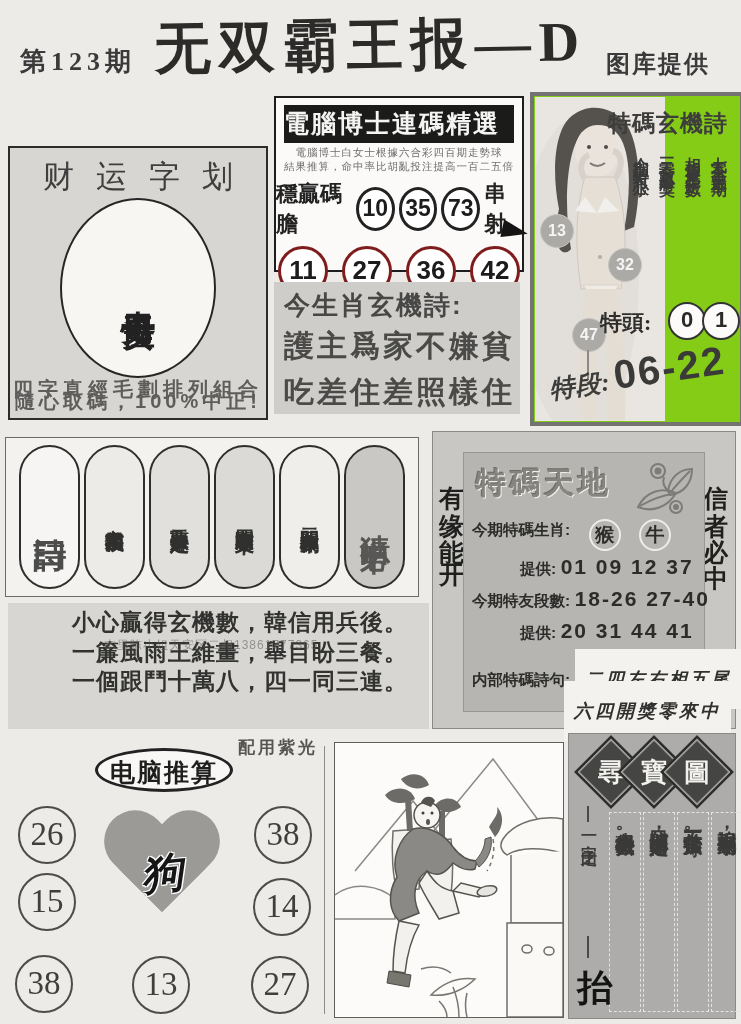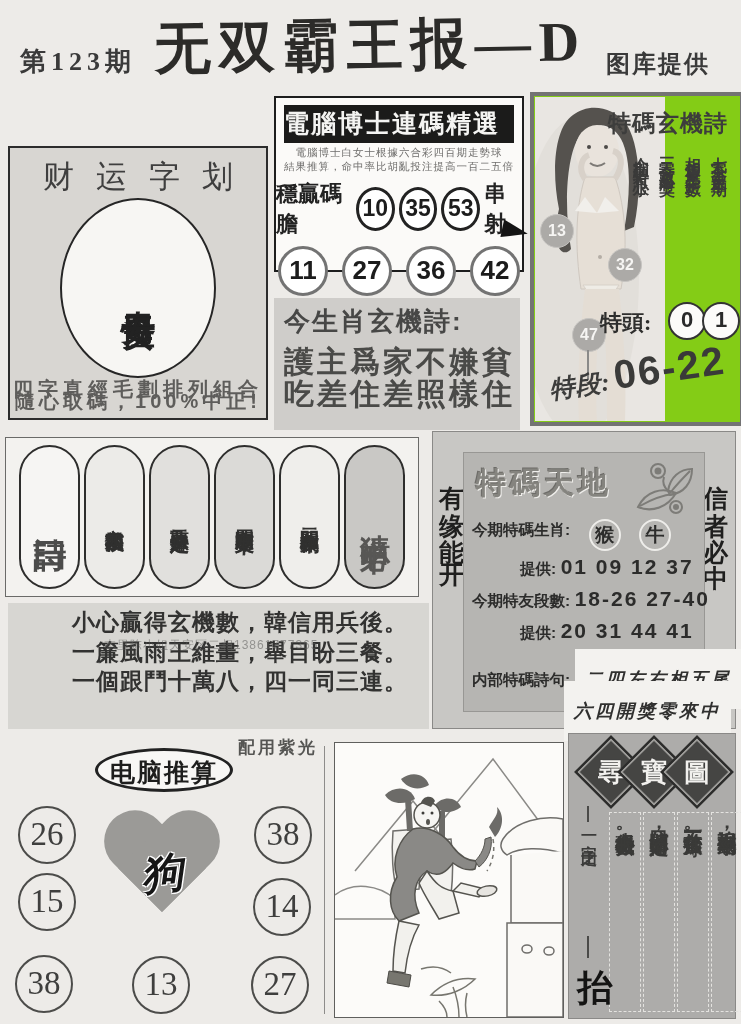--- a/index.html
+++ b/index.html
@@ -32,27 +32,27 @@
   .doctor{left:274px;top:96px;width:246px;height:172px;background:#fbfaf8;border:2px solid #1d1d1d;}
   .doctor-head{margin:7px 8px 3px 8px;height:38px;background:#1b1b1a;color:#f4f4f2;
     font:800 25px/38px "Liberation Serif", serif;text-align:left;letter-spacing:2px;}
   .doctor-note{text-align:center;font:400 10.5px/14px "Liberation Serif", serif;color:#6f6e6c;letter-spacing:1px;}
   .doctor-row{display:flex;align-items:center;justify-content:center;}
   .doctor-row1{margin-top:5px;gap:4px;}
   .doctor-row2{margin-top:7px;gap:14px;}
   .doctor-lab{font:800 22px "Liberation Sans", sans-serif;color:#222;}
   .nc1{width:38px;height:38px;border:3px solid #222;border-radius:50%;background:#fff;
     font:800 23px/37px "Liberation Sans", sans-serif;text-align:center;color:#1c1c1c;}
-  .nc2{width:44px;height:44px;border:3px solid #737373;border-radius:50%;background:#fff;
+  .nc2{width:44px;height:44px;border:3px solid #7f1d1d;border-radius:50%;background:#fff;
     font:800 26px/43px "Liberation Sans", sans-serif;text-align:center;color:#1c1c1c;}
   
-  .shengxiao{left:274px;top:282px;width:246px;height:132px;background:#cfcdca;padding:0;margin-top:16px;}
+  .shengxiao{left:274px;top:282px;width:246px;height:132px;background:#cfcdca;padding:0;}
   .sx-title{left:10px;top:6px;font:800 26px "Liberation Sans", sans-serif;color:#474746;letter-spacing:2px;}
   .sx-l1{left:10px;top:44px;font:800 30px "Liberation Sans", sans-serif;color:#4a4a48;letter-spacing:3px;}
-  .sx-l2{left:10px;top:76px;font:800 30px "Liberation Sans", sans-serif;color:#4a4a48;letter-spacing:3px;}
+  .sx-l2{left:10px;top:90px;font:800 30px "Liberation Sans", sans-serif;color:#4a4a48;letter-spacing:3px;}
   
   .photo-panel{left:530px;top:92px;width:206px;height:326px;background:#84cc16;border:4px solid #737373;}
   .tm-title{left:74px;top:12px;font:800 23px "Liberation Serif", serif;color:#3d3d3c;letter-spacing:1px;}
   .tm-lines{right:6px;top:48px;height:200px;writing-mode:vertical-rl;text-orientation:upright;
     font:700 16px "Liberation Serif", serif;color:#3a3a39;}
   .tm-lines div{margin:0 5px;letter-spacing:4px;}
   .tetou-lab{left:66px;top:212px;font:800 22px "Liberation Serif", serif;color:#2e2e2d;}
   .tetou-c{width:34px;height:34px;border:2px solid #333;border-radius:50%;background:#fcfbf9;
     font:700 22px/32px "Liberation Sans", sans-serif;text-align:center;color:#2a2a2a;position:absolute;}
   .teduan{left:0;right:0;top:254px;text-align:center;transform:rotate(-8deg);white-space:nowrap;}
@@ -144,21 +144,21 @@
 </div>
 
 <div class="abs doctor">
   <div class="doctor-head">電腦博士連碼精選</div>
   <div class="doctor-note">電腦博士白女士根據六合彩四百期走勢球</div>
   <div class="doctor-note">結果推算，命中率比胡亂投注提高一百二五倍</div>
   <div class="doctor-row doctor-row1">
     <span class="doctor-lab">穩贏碼膽</span>
     <span class="nc1">10</span>
     <span class="nc1">35</span>
-    <span class="nc1">53</span>
+    <span class="nc1">73</span>
     <span class="doctor-lab">串射</span>
   </div>
   <div class="doctor-row doctor-row2">
     <span class="nc2">11</span>
     <span class="nc2">27</span>
     <span class="nc2">36</span>
     <span class="nc2">42</span>
   </div>
 </div>
 

